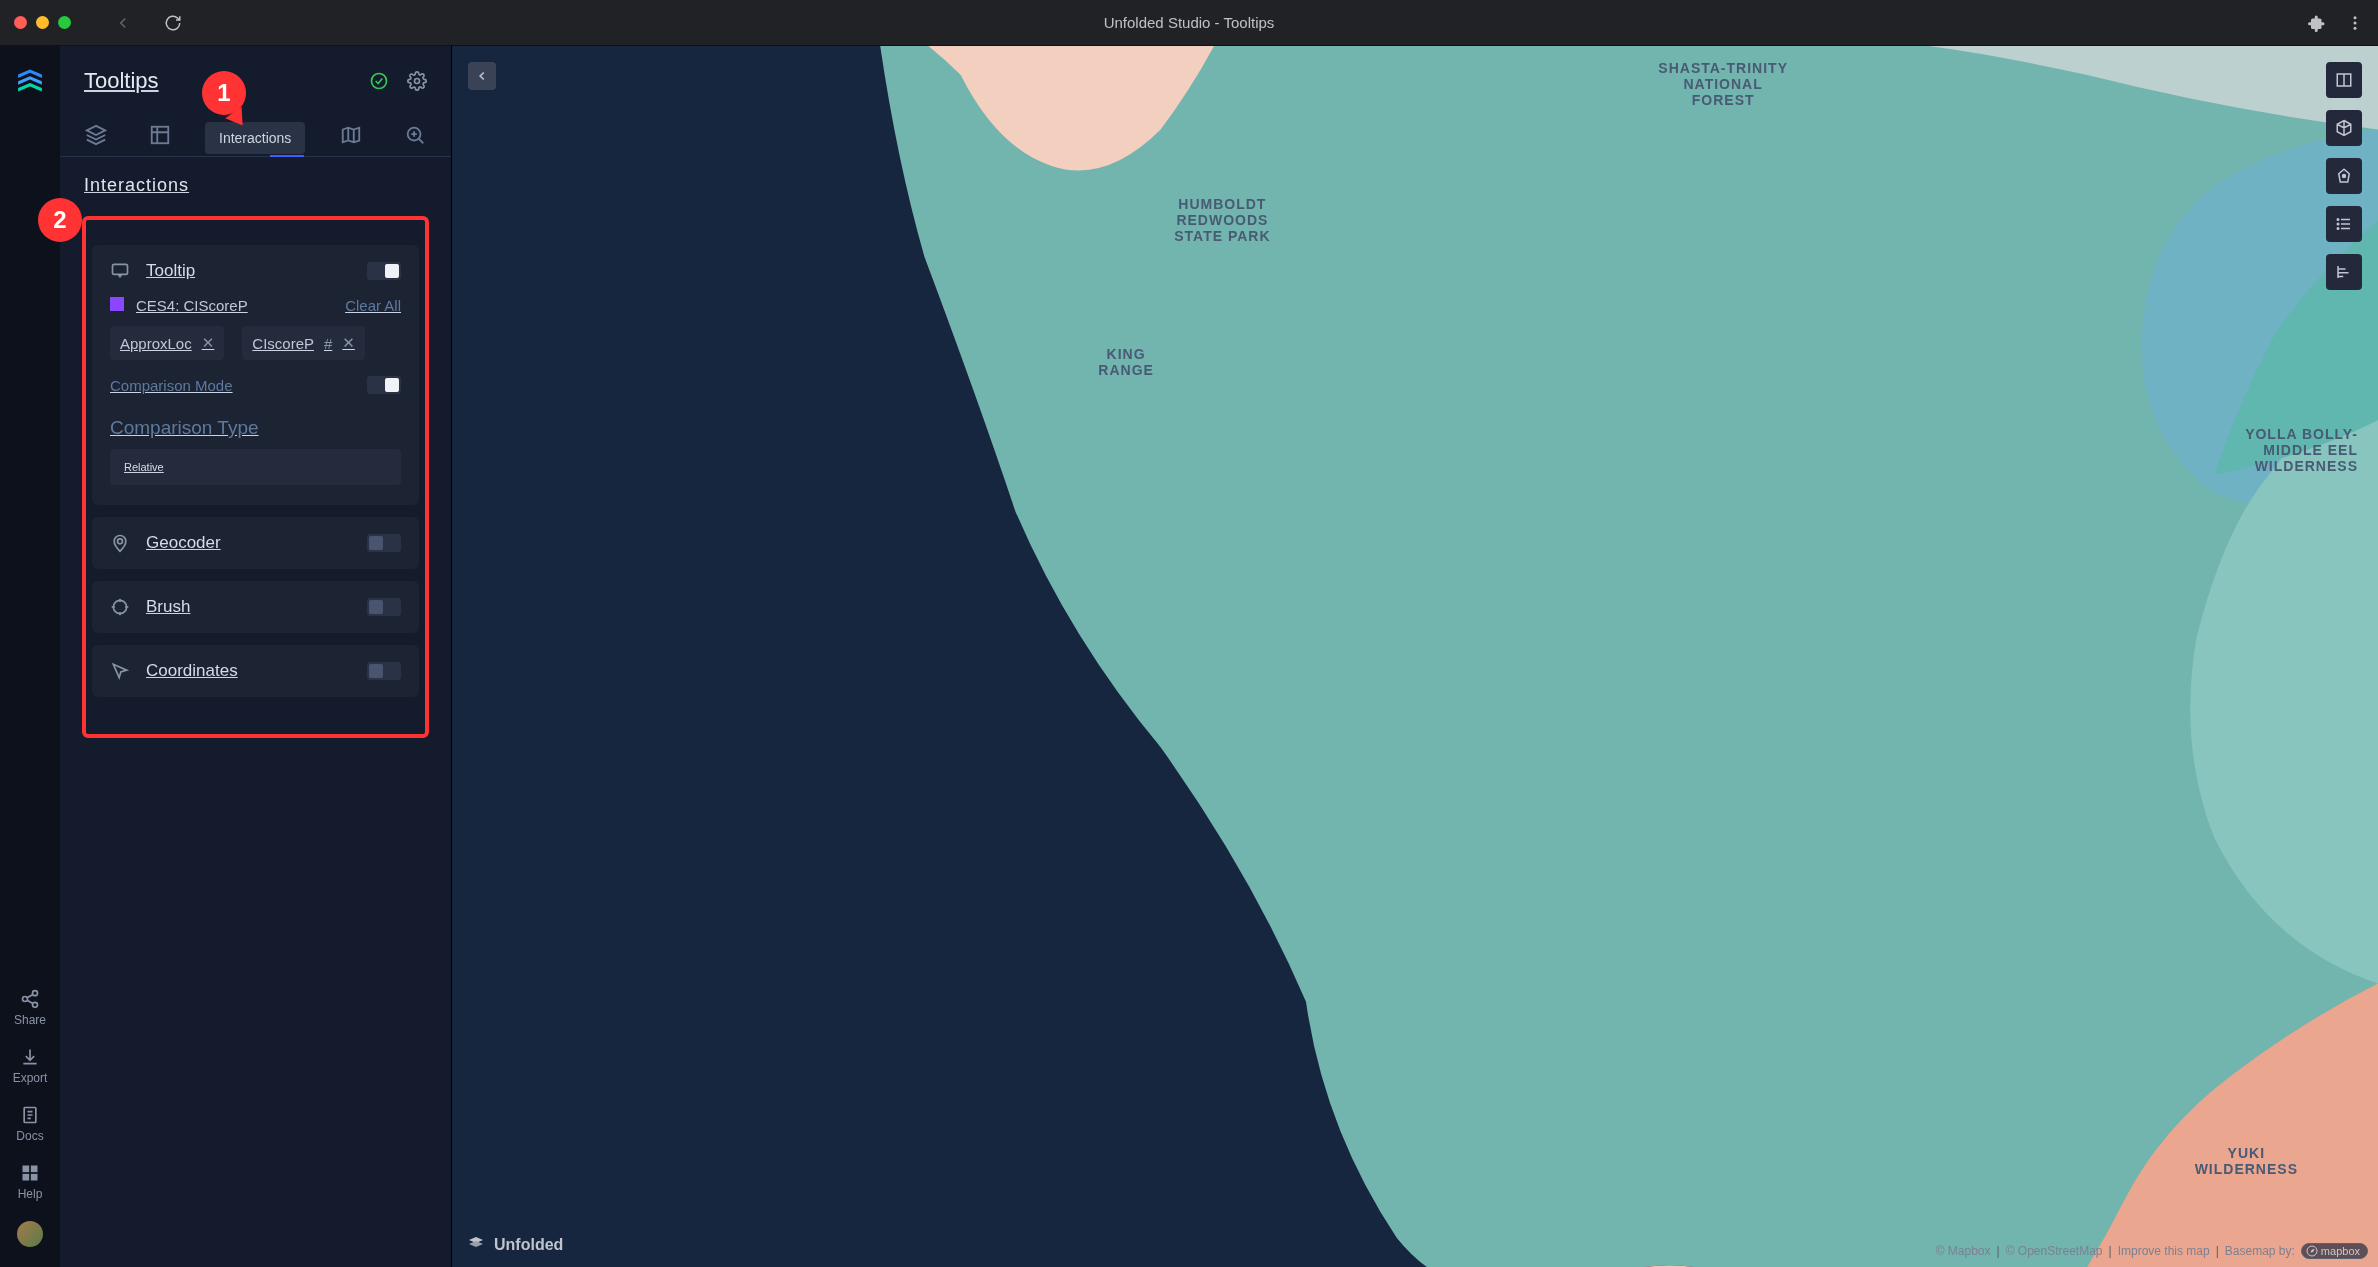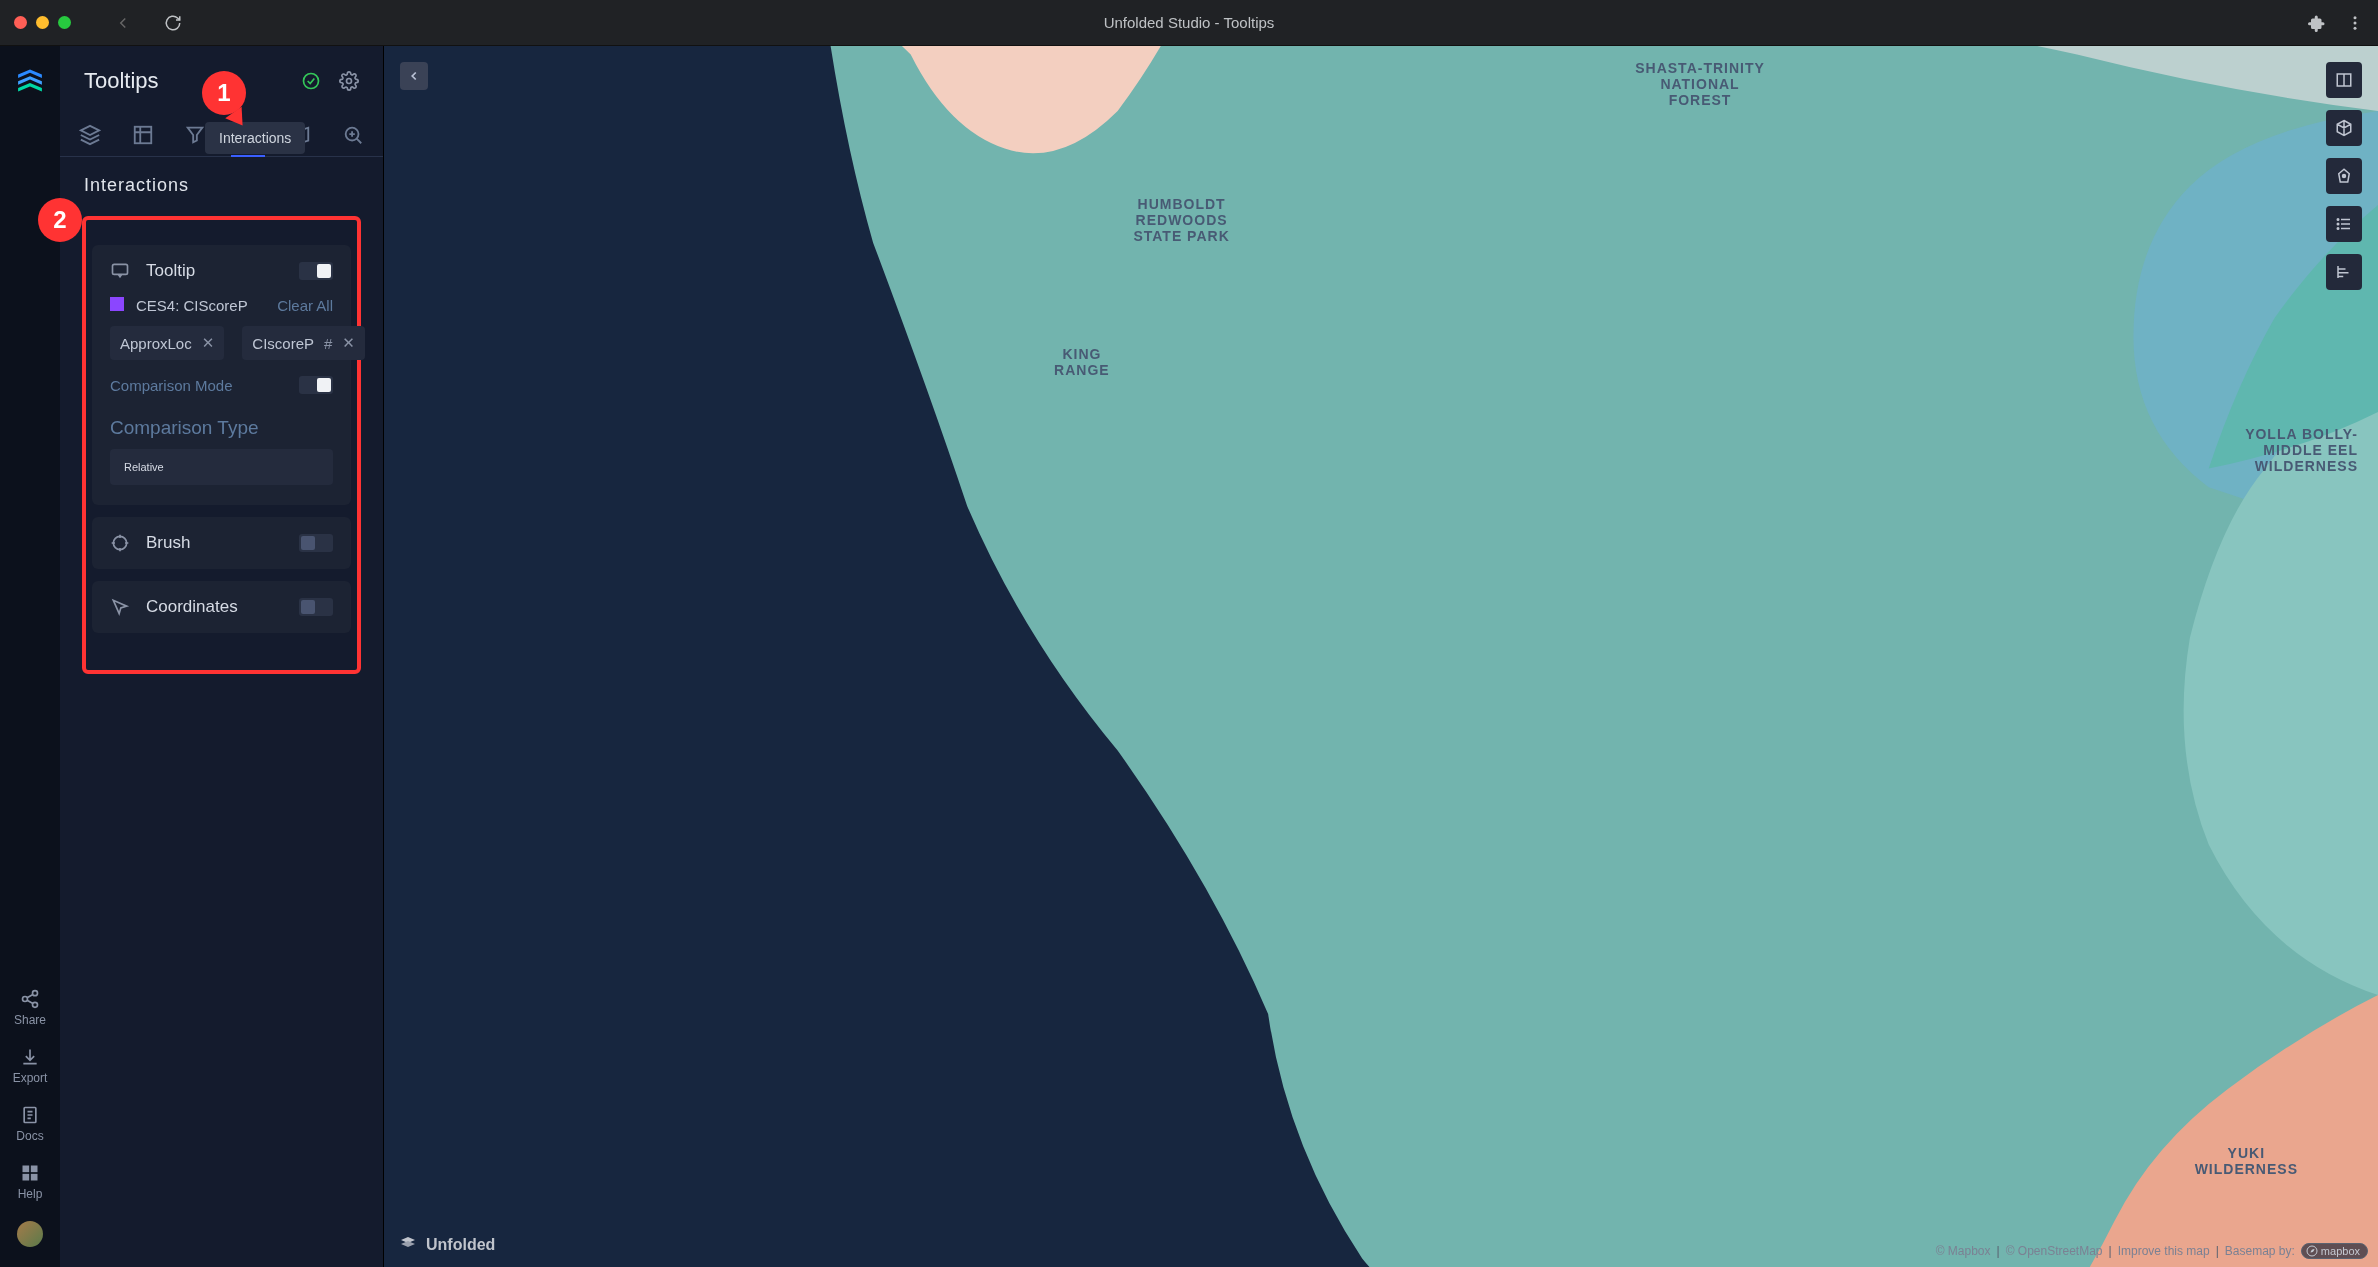--- a/index.html
+++ b/index.html
@@ -39,21 +39,21 @@
 
   
   .leftrail { width:60px; background:var(--bg-dark); display:flex; flex-direction:column; align-items:center; padding-top:20px;}
   .leftrail .logo { margin-bottom:auto;}
   .leftrail .railgroup { display:flex; flex-direction:column; align-items:center; gap:20px; margin-bottom:20px;}
   .railitem { display:flex; flex-direction:column; align-items:center; color:#8a93a6; font-size:12px; gap:4px;}
   .railitem svg {display:block;}
   .avatar { width:26px;height:26px;border-radius:50%; background:linear-gradient(135deg,#a57b4a,#5a7a4a); }
 
   
-  .sidepanel { width:324px; background:var(--panel-bg); display:flex; flex-direction:column; border-right:1px solid #000; position:relative;}
+  .sidepanel { width:392px; background:var(--panel-bg); display:flex; flex-direction:column; border-right:1px solid #000; position:relative;text-decoration:underline;}
   .sidepanel-header { display:flex; align-items:center; padding:22px 24px 10px 24px;}
   .sidepanel-title { font-size:22px; color:#e6eaf0; font-weight:500; flex:1;}
   .check-icon { color:#34c759; margin-right:18px;}
   .gear-icon { color:#8a93a6;}
   .tabrow { display:flex; padding:10px 4px 0 4px; justify-content:space-around; border-bottom:1px solid #28324a;}
   .tab { width:50px; height:42px; display:flex; align-items:center; justify-content:center; color:#6c7a93; position:relative;}
   .tab.active { color:#b8c0d4;}
   .tab.active::after { content:""; position:absolute; bottom:-1px; left:8px; right:8px; height:2px; background:var(--accent);}
   .tooltip-popin { position:absolute; top:76px; left:145px; background:#2a3245; color:#cfd5de; font-size:14px; padding:8px 14px; border-radius:4px; z-index:5;}
 
@@ -281,20 +281,34 @@
               <span class="lbl">Comparison Mode</span>
               <div class="toggle on" style="margin-left:auto;">
                   <div class="knob"></div>
                 </div>
             </div>
             <div class="comparison-type-lbl">Comparison Type</div>
             <div class="select-box"><span>Relative</span></div>
           </div>
         </div>
 
+        <div class="card">
+          <div class="card-row">
+            <span class="icon">
+                <svg width="20" height="20" viewBox="0 0 24 24" fill="none" stroke="#8a93a6" stroke-width="2">
+                  <path d="M12 22s7-7 7-12a7 7 0 1 0-14 0c0 5 7 12 7 12z"></path>
+                  <circle cx="12" cy="10" r="3"></circle>
+                </svg>
+              </span>
+            <span class="rowlabel">Geocoder</span>
+            <div class="toggle off">
+                <div class="knob"></div>
+              </div>
+          </div>
+        </div>
 
         <div class="card">
           <div class="card-row">
             <span class="icon">
                 <svg width="20" height="20" viewBox="0 0 24 24" fill="none" stroke="#8a93a6" stroke-width="2">
                   <circle cx="12" cy="12" r="8"></circle>
                   <path d="M12 2v4M12 18v4M2 12h4M18 12h4"></path>
                 </svg>
               </span>
             <span class="rowlabel">Brush</span>

